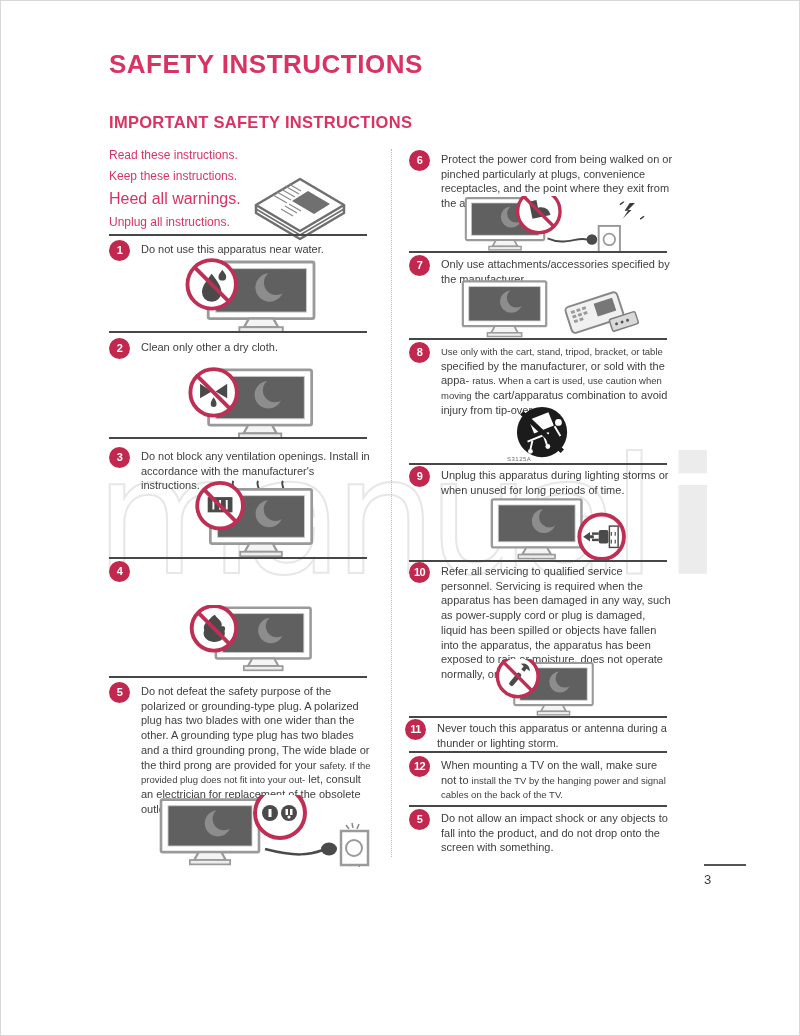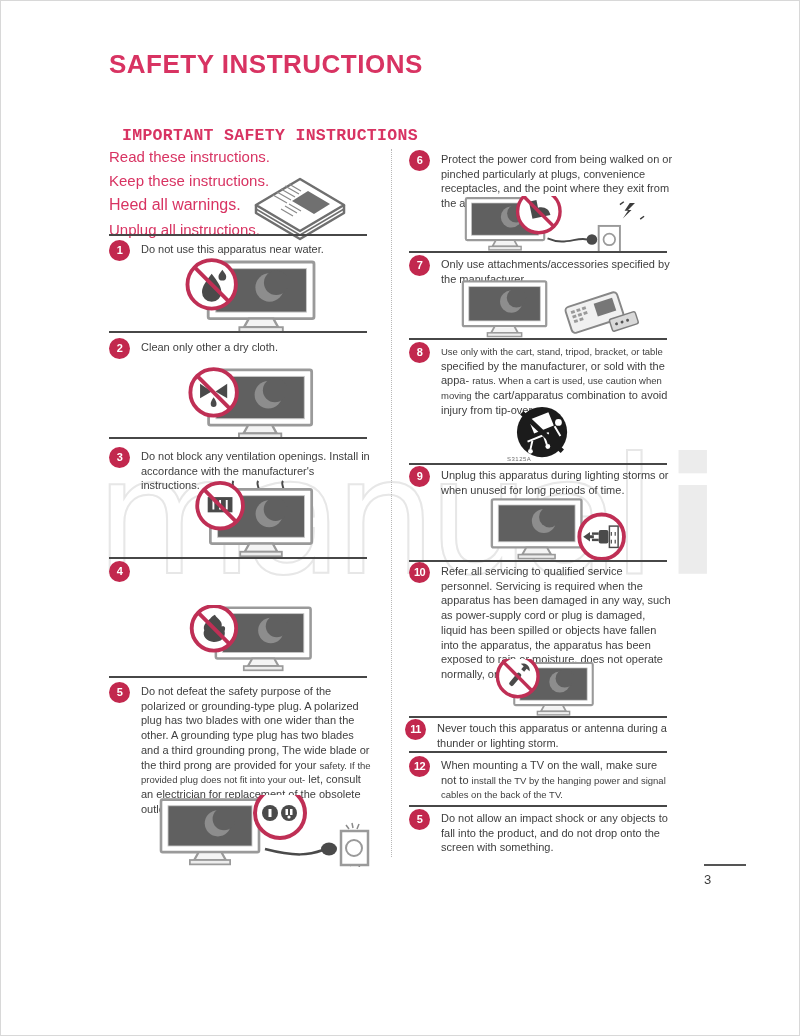--- a/index.html
+++ b/index.html
@@ -5,24 +5,24 @@
   html,body{margin:0;padding:0;background:#fff;}
   .page{
     position:relative;width:800px;height:1036px;background:#ffffff;
     border:1px solid #d8d8d8;box-sizing:border-box;overflow:hidden;
     font-family:"Liberation Sans", sans-serif;color:#3e3e3e;
   }
   
   .title{position:absolute;left:108px;top:48px;font-size:26px;font-weight:bold;
     color:#d83362;letter-spacing:.5px;margin:0;}
   .subtitle{position:absolute;left:108px;top:112px;font-size:16.5px;font-weight:bold;
-    color:#d83362;letter-spacing:.3px;margin:13px;font-family:Liberation Mono, monospace;}
+    color:#d83362;letter-spacing:.3px;margin:0;}
   
   .intro{position:absolute;left:108px;top:147px;width:200px;}
-  .intro p{margin:0 0 7px 0;font-size:15px;color:#d83362;}
+  .intro p{margin:0 0 7px 0;font-size:12px;color:#d83362;}
   .intro p.small-intro{font-size:16px;}
   
   .item{position:absolute;width:264px;padding-left:32px;box-sizing:border-box;
     font-size:11px;line-height:1.34;color:#3e3e3e;}
   .badge{position:absolute;left:0;top:-2px;width:21px;height:21px;border-radius:50%;
     background:#c2284e;color:#fff;font-size:11px;font-weight:bold;
     display:flex;align-items:center;justify-content:center;letter-spacing:-.5px;}
   .item p{margin:0;}
   .t-small{font-size:9.5px;}
   

